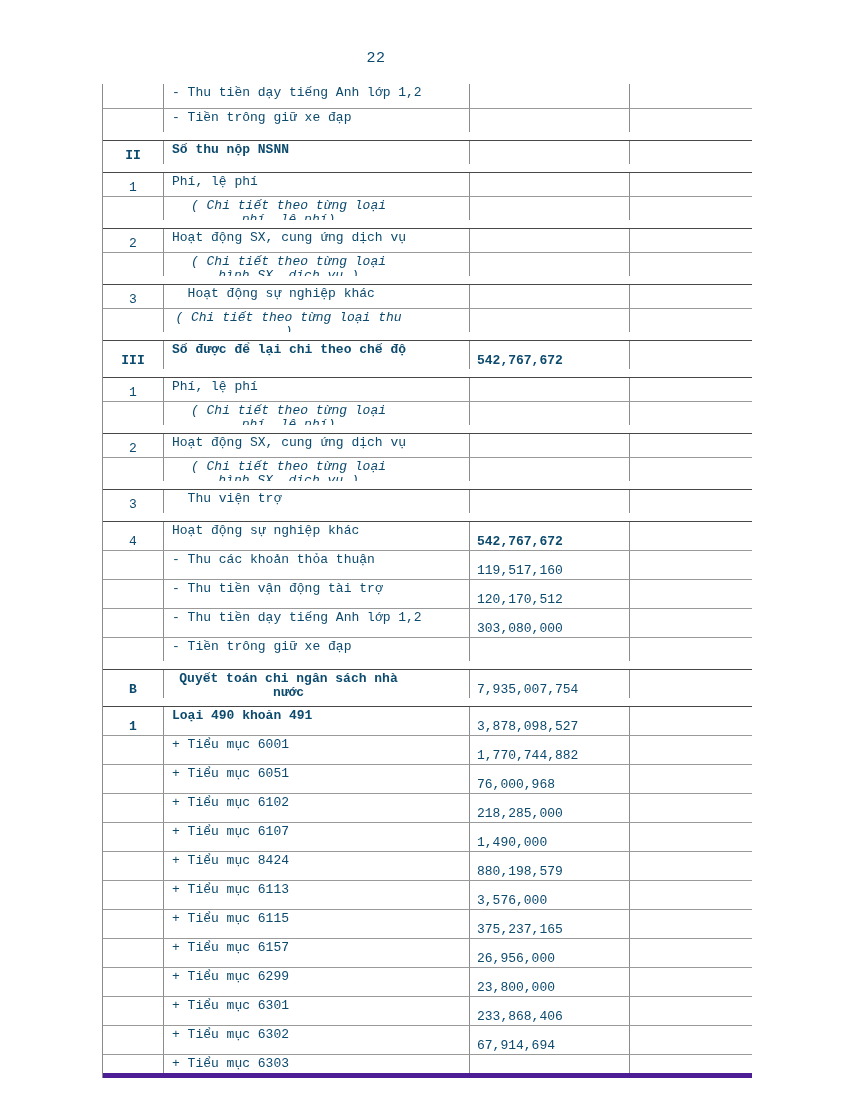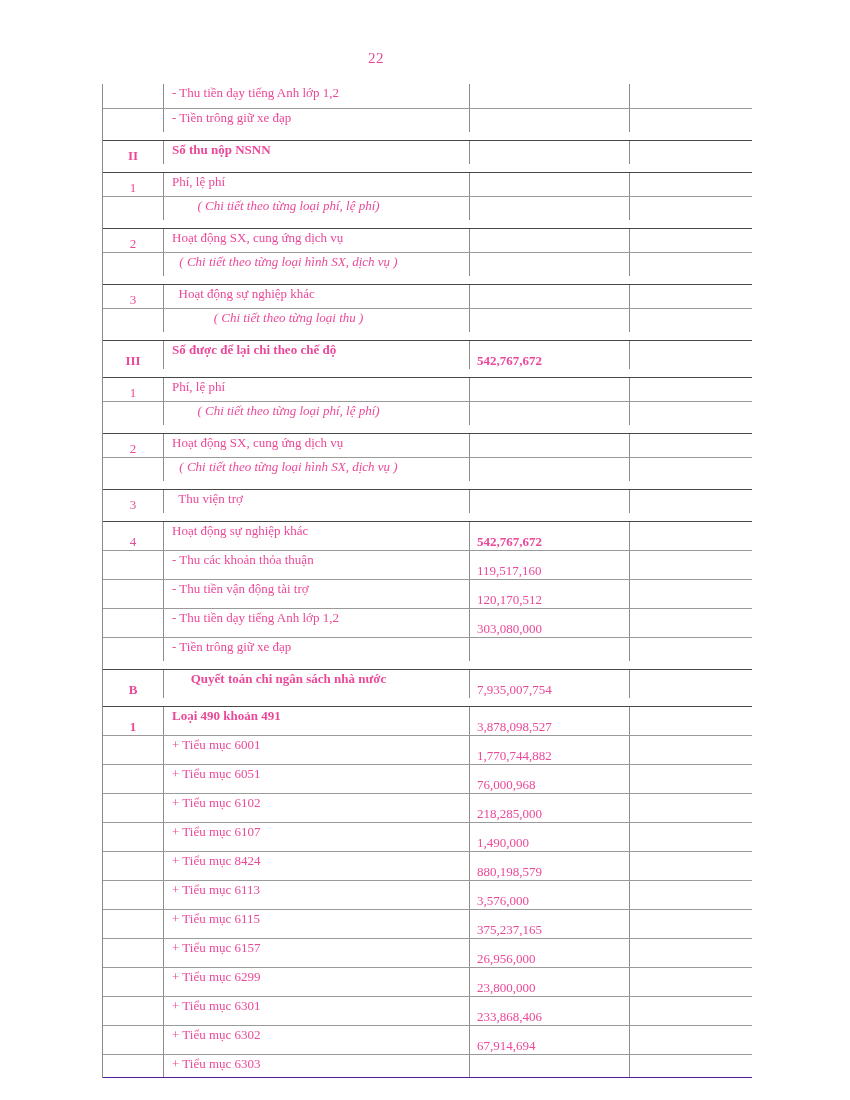--- a/index.html
+++ b/index.html
@@ -1,21 +1,21 @@
 <!DOCTYPE html>
 <html><head>
 <meta charset="utf-8">
 <style>
   html, body { margin:0; padding:0; background:#ffffff; }
   .page {
     position:relative;
     width:752px; height:1100px;
     background:#ffffff;
-    font-family:Liberation Serif, serif;
-    color:#ec4899;
+    font-family:Liberation Mono, monospace;
+    color:#0c4a6e;
     overflow:hidden;
   }
   .page-number {
     position:absolute;
     top:50px; left:0; right:0;
     text-align:center;
     font-size:15px;
     letter-spacing:0.5px;
   }
   .rtable {
@@ -26,21 +26,21 @@
   }
   .trow {
     display:flex;
     height:24px;
     border-top:1px solid #9a9a9a;
     box-sizing:border-box;
   }
   .trow.first { border-top:none; }
   .trow.tall { height:29px; }
   .trow.dark-top { border-top-color:#474747;margin-top:8px; }
-  .rtable .trow:last-child { border-bottom:1px solid #4c1d95; }
+  .rtable .trow:last-child { border-bottom:5px solid #4c1d95; }
   .cell {
     box-sizing:border-box;
     border-right:1px solid #8c8c8c;
     overflow:hidden;
   }
   .c-no {
     width:61px;
     display:flex; align-items:flex-end; justify-content:center;
     padding-bottom:2px;
     font-size:13px; line-height:13px;

